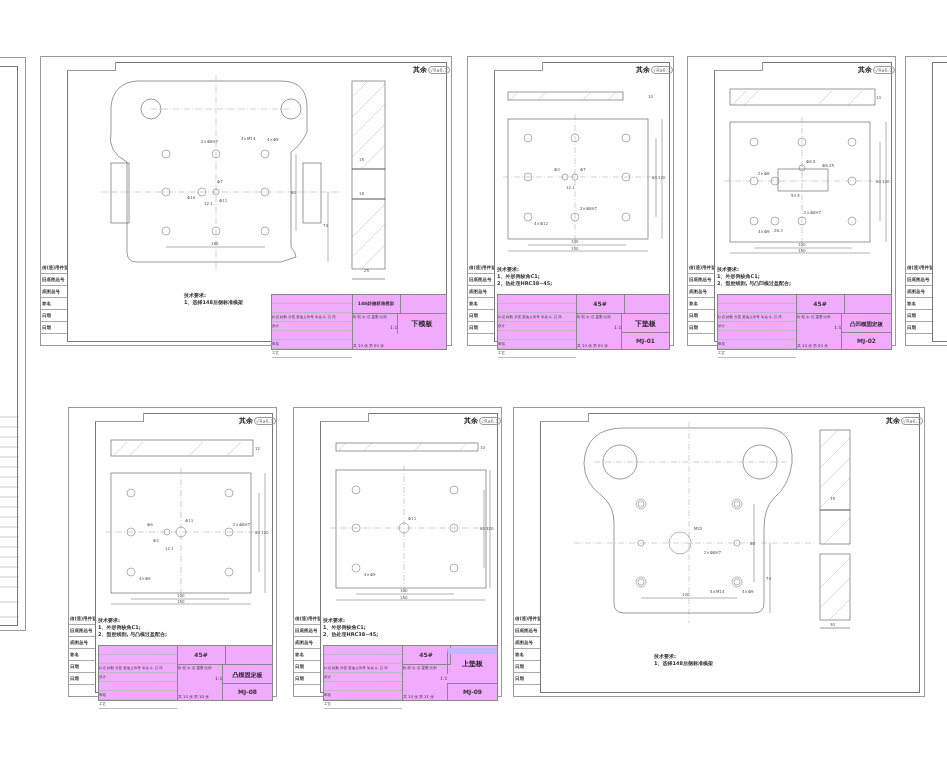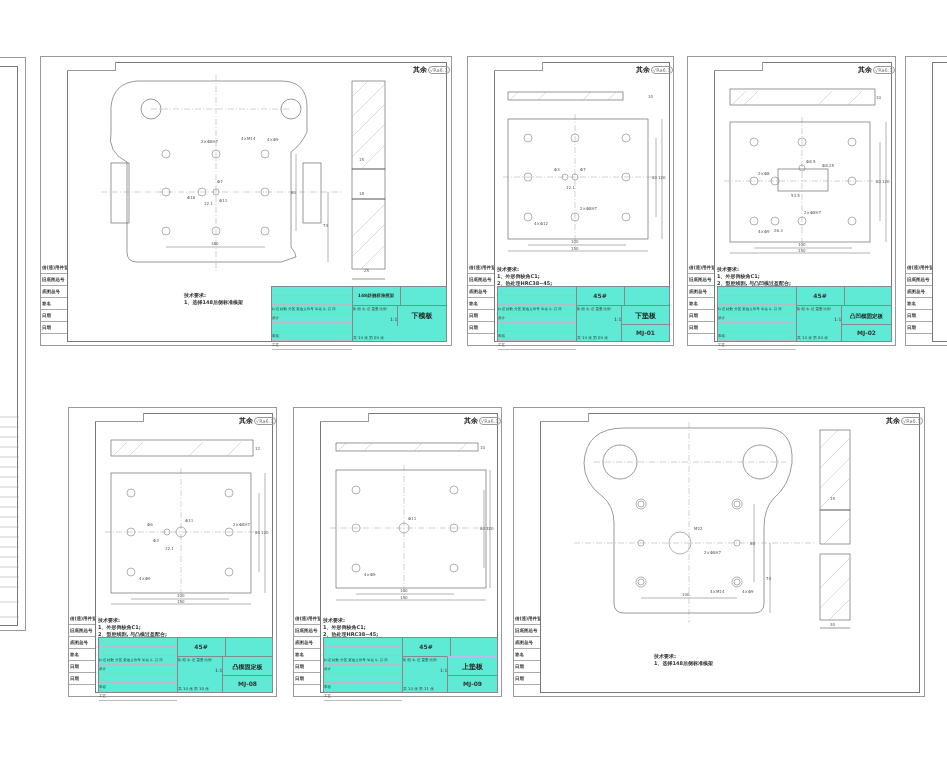--- a/index.html
+++ b/index.html
@@ -5,21 +5,21 @@
   html,body{margin:0;padding:0;background:#fff;}
   body{width:947px;height:758px;position:relative;overflow:hidden;font-family:"DejaVu Sans",sans-serif;}
   .sheet{position:absolute;background:#fff;border:1px solid #9a9a9a;box-sizing:border-box;}
   .inner{position:absolute;border:1px solid #777;box-sizing:border-box;}
   .stub{position:absolute;border:1px solid #999;border-top:none;border-left:none;background:#fff;}
   .rough{position:absolute;font-size:7px;font-weight:bold;color:#222;white-space:nowrap;}
   .rough span{font-weight:normal;font-size:5px;color:#777;border:1px solid #999;border-radius:4px;padding:0 1px;margin-left:1px;}
   .side-labels{position:absolute;left:0;width:26px;font-size:4.5px;font-weight:bold;color:#333;}
   .side-labels div{border-bottom:1px solid #aaa;height:11px;line-height:11px;padding-left:1px;white-space:nowrap;overflow:hidden;}
   .tech{position:absolute;font-size:5px;font-weight:bold;color:#333;line-height:7px;white-space:nowrap;}
-  .tb{position:absolute;border:1px solid #888;box-sizing:border-box;display:grid;background:#5eead4;}
+  .tb{position:absolute;border:1px solid #888;box-sizing:border-box;display:grid;background:#f0abfc;margin-top:8px;}
   .tb-grid{position:absolute;left:0;top:0;bottom:0;border-right:1px solid #888;}
   .tb-grid .r{height:8px;border-bottom:1px solid #bbb;font-size:3.5px;line-height:8px;white-space:nowrap;overflow:hidden;color:#333;}
   .tb-mat{position:absolute;top:0;font-size:6px;font-weight:bold;text-align:center;color:#333;border-bottom:1px solid #888;border-right:1px solid #888;}
   .tb-name{position:absolute;right:0;font-size:7px;font-weight:bold;text-align:center;color:#222;}
   .tb-code{position:absolute;right:0;bottom:0;font-size:6px;font-weight:bold;text-align:center;color:#333;border-top:1px solid #888;}
   .tb-scale{position:absolute;font-size:4.5px;color:#333;}
   .tb-count{position:absolute;font-size:3.8px;color:#333;white-space:nowrap;}
   svg{position:absolute;overflow:visible;}
 </style>
 </head>
@@ -465,21 +465,21 @@
         <div class="r">标记 处数 分区 更改文件号 签名 年 月 日</div>
       <div class="r">设计</div>
         <div class="r"></div>
       <div class="r">审核</div>
         <div class="r">工艺</div>
     </div>
     <div class="tb-mat" style="left:78px;width:48px;height:18px;line-height:18px;">45#</div>
     <div class="tb-scale" style="left:79px;top:20px;font-size:3.5px;">阶 段 标 记  重量 比例</div>
     <div class="tb-scale" style="left:116px;top:30px;">1:1</div>
     <div class="tb-count" style="left:79px;top:48px;">共 14 张  第 11 张</div>
-    <div class="tb-name" style="width:49px;top:18px;height:20px;line-height:20px;border-left:1px solid #888;border-top:1px solid #c4b5fd;">上垫板</div>
+    <div class="tb-name" style="width:49px;top:2px;height:20px;line-height:20px;border-left:1px solid #888;border-top:6px solid #c4b5fd;">上垫板</div>
     <div class="tb-code" style="width:49px;height:16px;line-height:16px;border-left:1px solid #888;">MJ-09</div>
   </div>
 </div>
 
 <div class="sheet" style="left:513px;top:407px;width:412px;height:290px;">
   <div class="inner" style="left:26px;top:5px;width:380px;height:280px;"></div>
   <div class="stub" style="left:26px;top:5px;width:48px;height:8px;"></div>
   <div class="rough" style="left:372px;top:8px;"><b>其余</b><span>√Ra6.3</span></div>
   <svg width="412" height="290">
     <g fill="none" stroke="#555" stroke-width="0.6">

